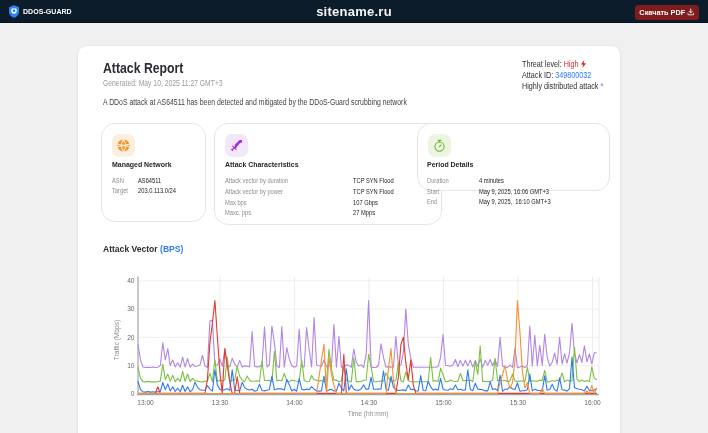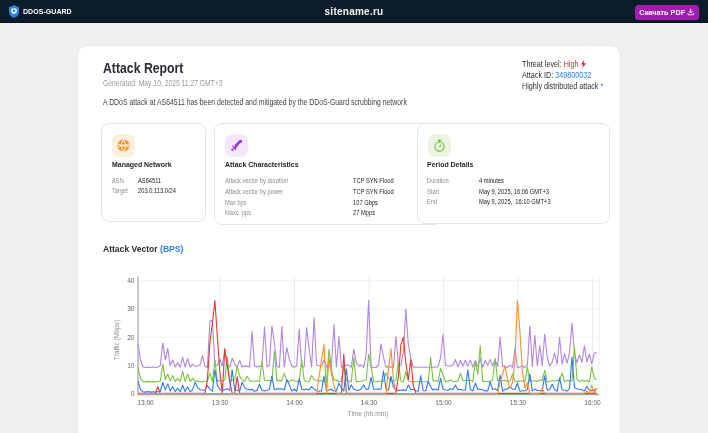--- a/index.html
+++ b/index.html
@@ -1,30 +1,30 @@
 <!DOCTYPE html>
 <html><head>
 <meta charset="utf-8">
 <style>
 *{margin:0;padding:0;box-sizing:border-box}
 html,body{width:708px;height:433px;overflow:hidden}
 body{background:#f0f0f0;font-family:"Liberation Sans",sans-serif;position:relative}
 .topbar{position:absolute;left:0;top:0;width:708px;height:23px;background:#0d1c2b;border-bottom:1px solid #061220}
 .logo{position:absolute;left:9px;top:4.5px;display:flex;align-items:center}
 .logotext{color:#fff;font-weight:bold;font-size:7px;letter-spacing:.05px;margin-left:4px}
-.sitename{position:absolute;left:0;top:0;width:708px;height:23px;text-align:center;line-height:23px;color:#f5f5f5;font-size:10px;font-weight:bold;letter-spacing:.25px}
-.btn{position:absolute;left:635px;top:4.5px;width:64px;height:15px;background:#a21caf;border-radius:3.5px;color:#fff;font-size:7.3px;font-weight:bold;display:flex;align-items:center;justify-content:center;gap:2px}
+.sitename{position:absolute;left:0;top:0;width:708px;height:23px;text-align:center;line-height:23px;color:#f5f5f5;font-size:13px;font-weight:bold;letter-spacing:.25px}
+.btn{position:absolute;left:635px;top:4.5px;width:64px;height:15px;background:#7f1d1d;border-radius:3.5px;color:#fff;font-size:7.3px;font-weight:bold;display:flex;align-items:center;justify-content:center;gap:2px}
 .card{position:absolute;left:77px;top:45px;width:544px;height:420px;background:#fff;border:1px solid #e9e9e9;border-radius:10px;box-shadow:0 1px 2px rgba(0,0,0,.04)}
 .h1{position:absolute;left:102.5px;top:58.5px;font-size:15px;font-weight:bold;color:#2c2c34;transform:scaleX(.818);transform-origin:0 0}
 .gen{position:absolute;left:102.5px;top:78px;font-size:8.3px;color:#9b9b9b;transform:scaleX(.815);transform-origin:0 0}
 .hinfo{position:absolute;left:521.5px;top:59.2px;font-size:8.4px;color:#2f2f36;line-height:10.85px;transform:scaleX(.86);transform-origin:0 0}
 .red{color:#e8242b}
 .blue{color:#2e7cf6}
 .notice{position:absolute;left:102.5px;top:97px;font-size:8.3px;color:#3f3f46;transform:scaleX(.83);transform-origin:0 0}
-.icard{position:absolute;top:123px;background:#fff;border:1px solid #e6e6e6;border-radius:8px}
+.icard{position:absolute;top:123px;background:#fff;border:1px solid #e6e6e6;border-radius:14px}
 .ibox{position:absolute;left:10px;top:10px;width:23px;height:23px;border-radius:7px;display:flex;align-items:center;justify-content:center}
 .ititle{position:absolute;left:9.5px;top:36.3px;font-size:8px;font-weight:bold;color:#24242b;transform:scaleX(.87);transform-origin:0 0}
 .row{position:absolute;font-size:6.6px;color:#8e8e8e;transform:scaleX(.87);transform-origin:0 0}
 .val{position:absolute;font-size:6.6px;color:#222;transform:scaleX(.87);transform-origin:0 0}
 .ctitle{position:absolute;left:102.5px;top:243px;font-size:9.5px;font-weight:bold;color:#2c2c34;transform:scaleX(.9);transform-origin:0 0}
 </style>
 </head>
 <body>
 <div class="topbar"></div>
 <div class="sitename">sitename.ru</div>
@@ -86,21 +86,21 @@
 <div class="row" style="left:9.5px;top:52.7px">Attack vector by duration</div>
     <div class="val" style="left:137.5px;top:52.7px">TCP SYN Flood</div>
 <div class="row" style="left:9.5px;top:63.6px">Attack vector by power</div>
     <div class="val" style="left:137.5px;top:63.6px">TCP SYN Flood</div>
 <div class="row" style="left:9.5px;top:74.5px">Max bps</div>
     <div class="val" style="left:137.5px;top:74.5px">107 Gbps</div>
 <div class="row" style="left:9.5px;top:85.4px">Maxc. pps</div>
     <div class="val" style="left:137.5px;top:85.4px">27 Mpps</div>
 </div>
 
-<div class="icard" style="left:416.5px;width:193.5px;height:101px">
+<div class="icard" style="left:416.5px;width:193.5px;height:68px">
 <div class="ibox" style="background:#ecf5e2">
 <svg width="13" height="13" viewBox="0 0 24 24" fill="none" stroke="#64ba2a" stroke-width="2" stroke-linecap="round">
         <circle cx="12" cy="14" r="8.5"></circle>
         <path d="M9.5 2.5 h5 M12 2.5 v3"></path>
         <path d="M12 14 l3-3"></path>
       </svg>
 </div>
 <div class="ititle">Period Details</div>
 <div class="row" style="left:9.5px;top:52.9px">Duration</div>
     <div class="val" style="left:61.5px;top:52.9px">4 minutes</div>

